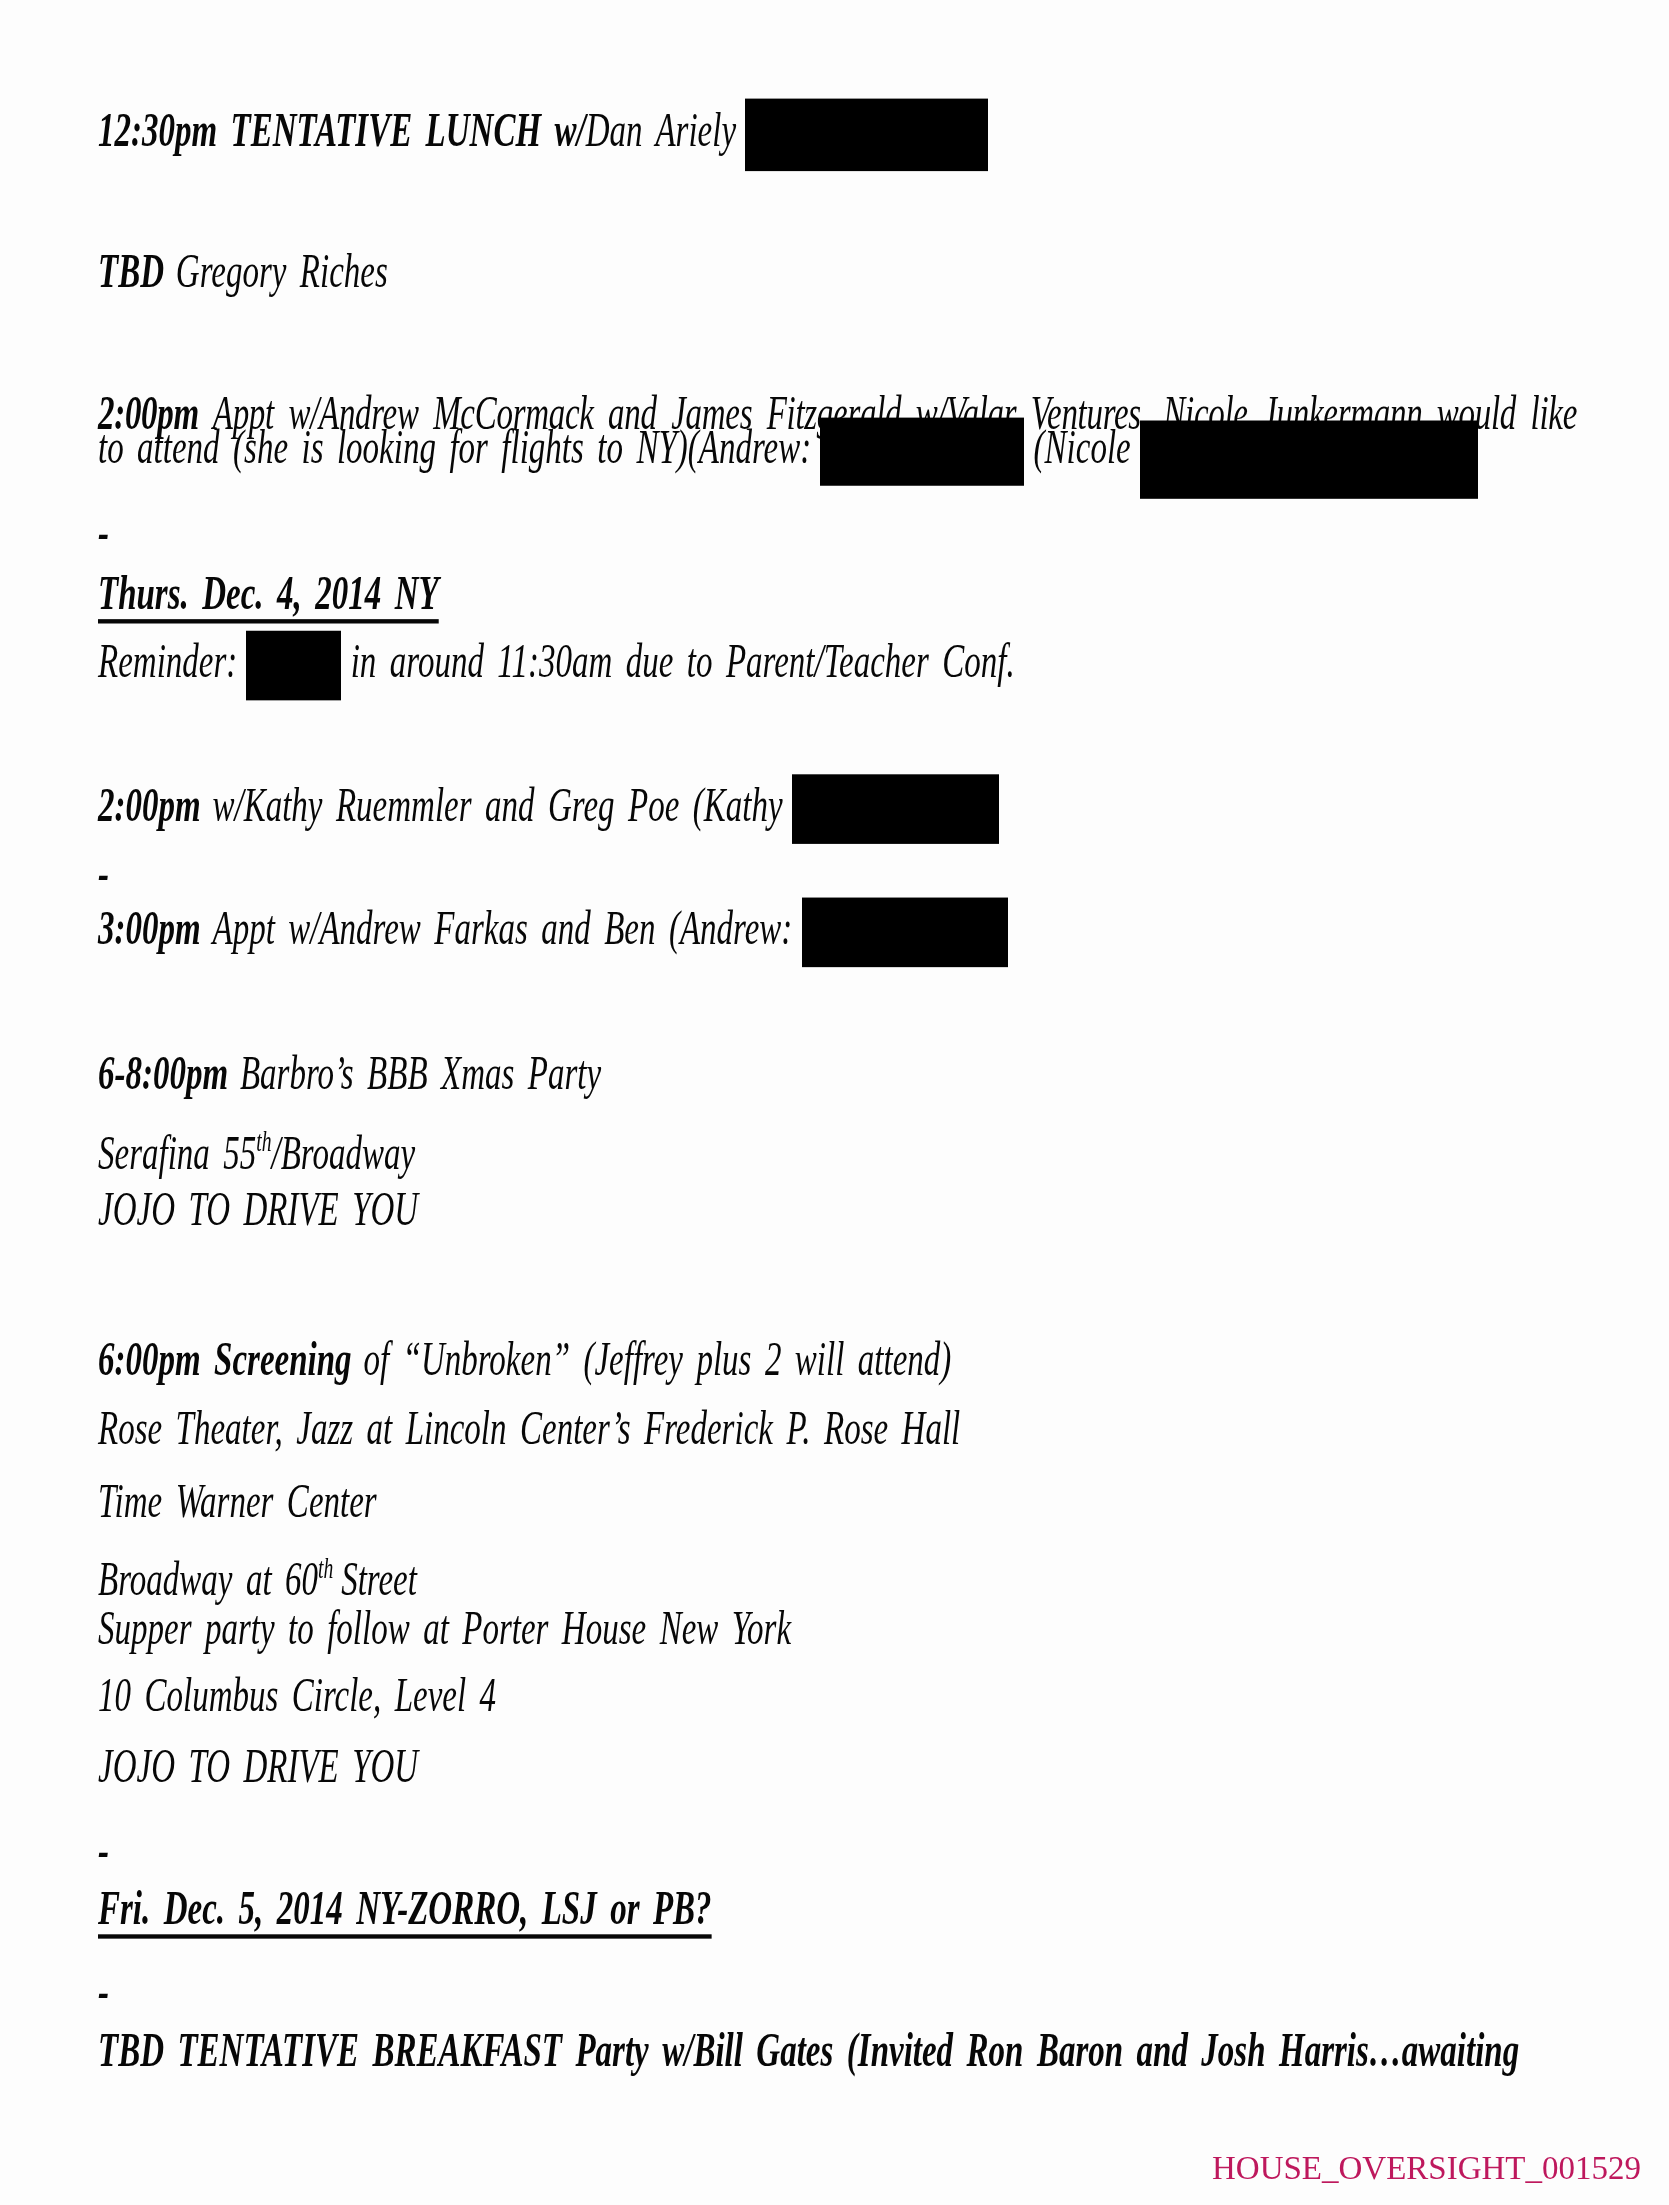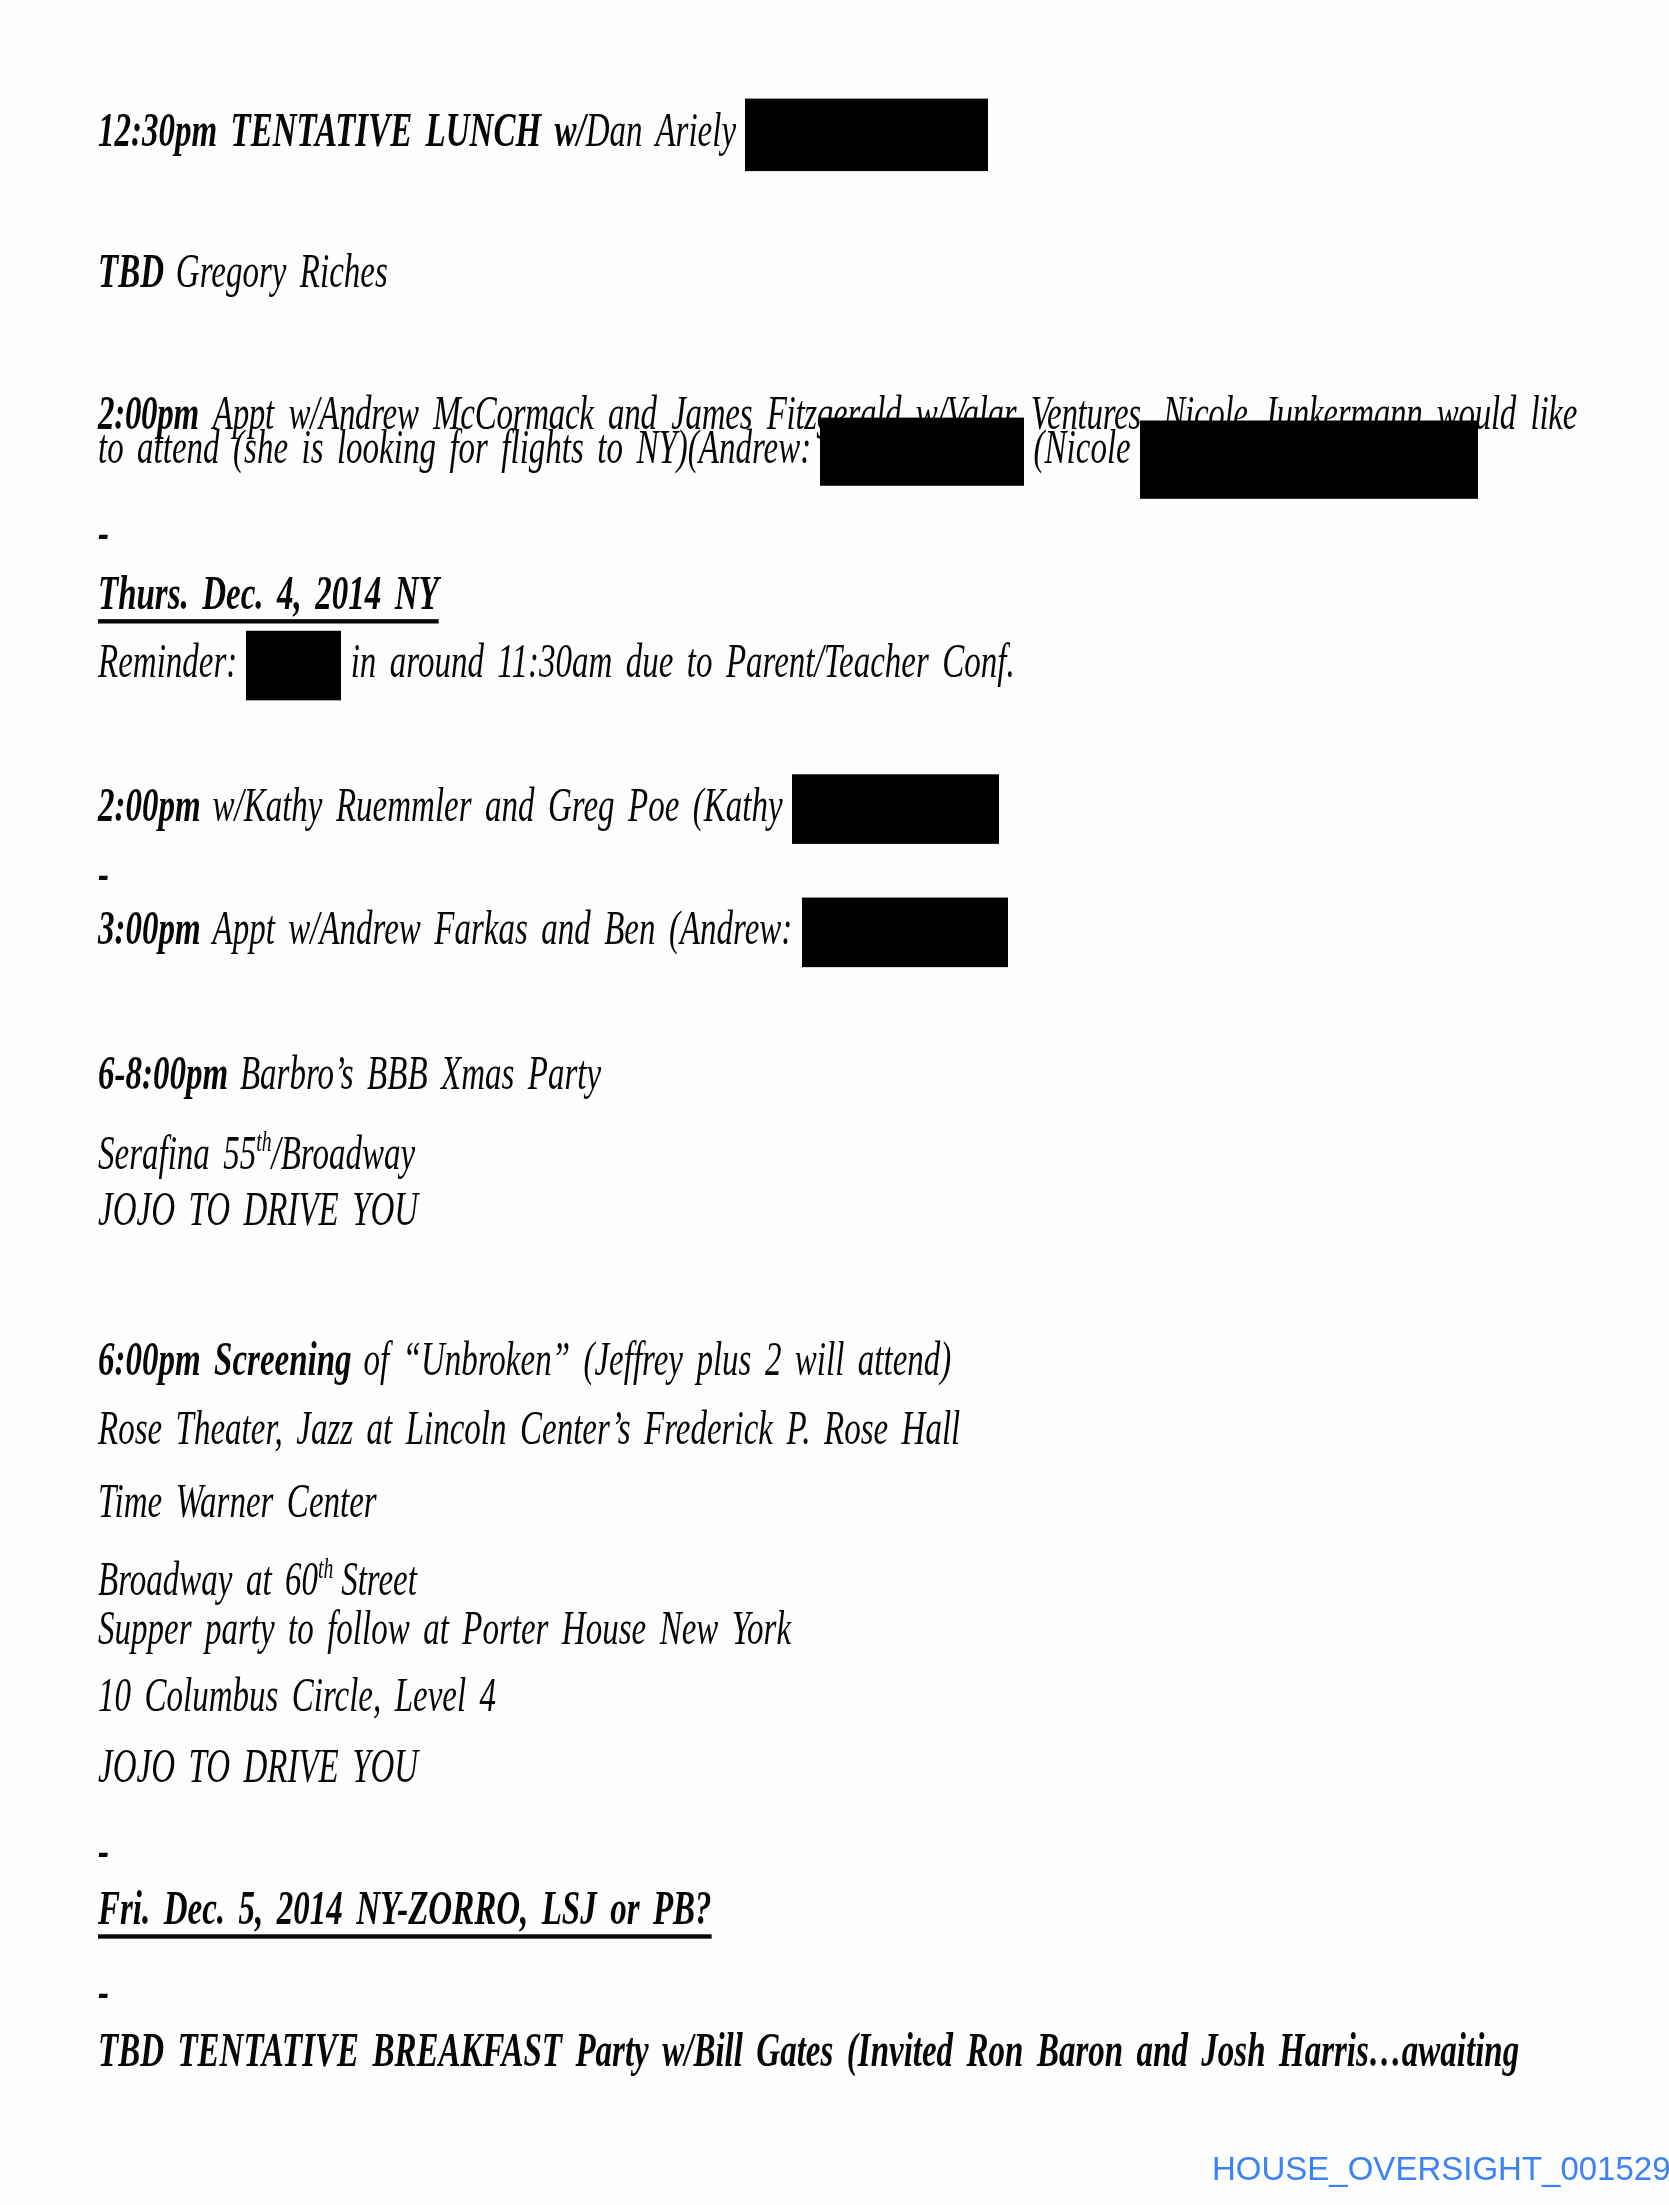--- a/index.html
+++ b/index.html
@@ -25,22 +25,22 @@
   .redact{
     display:inline-block;background:#000;height:47px;
     vertical-align:middle;margin:-23.6px 9.2px;
   }
   .redact.low{position:relative;top:5.9px;}
   .dash{font-weight:bold;}
   sup{font-size:19.6px;vertical-align:super;}
   .sp{margin-left:7.9px;}
   .footer{
     position:absolute;top:2150px;left:1212px;
-    font-family:Liberation Sans, sans-serif;font-style:normal;
-    font-size:33px;color:#3b82f6;letter-spacing:0;
+    font-family:Liberation Serif, serif;font-style:normal;
+    font-size:33px;color:#be185d;letter-spacing:0;
   }
 </style>
 </head>
 <body>
 
 <div class="stretch">
 
   <div class="ln" style="top:71px;">
     <span class="b">12:30pm TENTATIVE LUNCH w/</span><span>Dan Ariely</span><span class="redact" style="width:243px;height:50px;"></span>
   </div>

